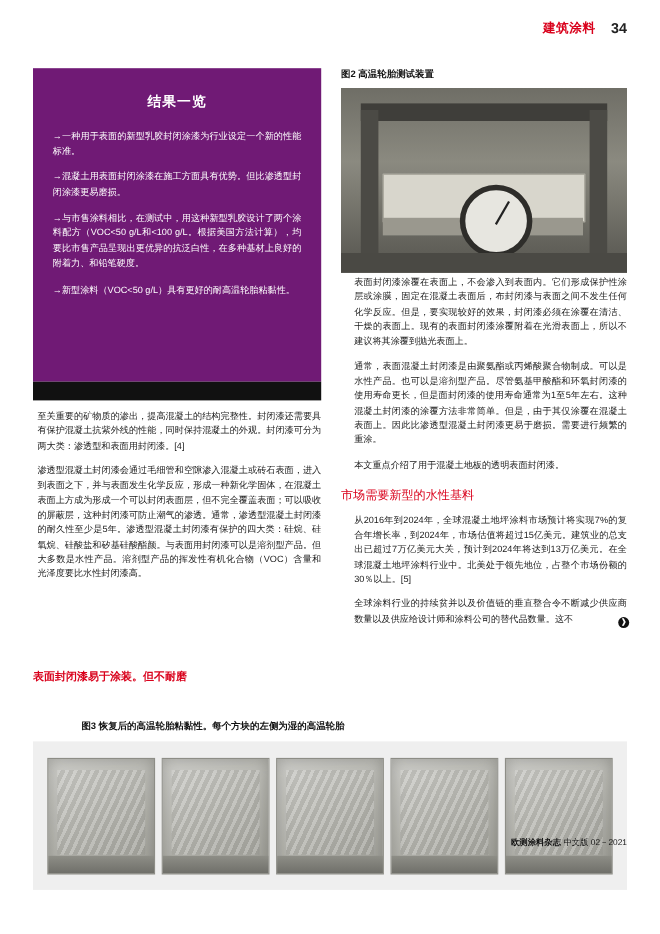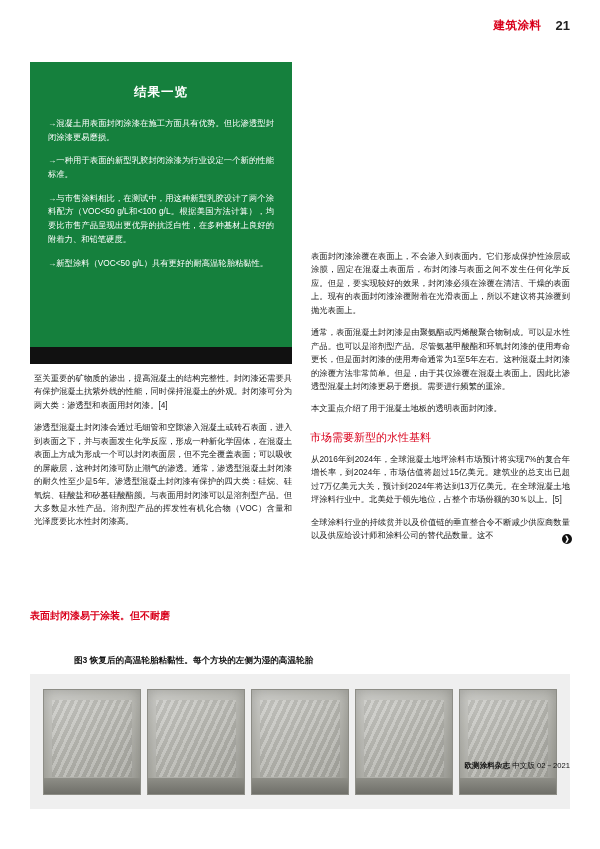--- a/index.html
+++ b/index.html
@@ -21,21 +21,21 @@
   .header .cat{
     color:#d9001b;font-weight:bold;font-size:11.5px;letter-spacing:.5px;
   }
   .header .pageno{
     color:#222;font-weight:bold;font-size:13px;
   }
 
   
   .redbox{
     position:absolute;left:30px;top:62px;width:262px;height:285px;
-    background:#15803d;color:#ffffff;
+    background:#701a75;color:#ffffff;
     box-sizing:border-box;
     padding:22px 18px 12px 18px;
   }
   .redbox h2{
     margin:0 0 16px 0;font-size:12.5px;font-weight:bold;text-align:center;
     letter-spacing:1px;
   }
   .redbox ul{margin:0;padding:0;list-style:none;}
   .redbox li{
     font-size:8.3px;line-height:1.65;margin-bottom:10px;
@@ -69,21 +69,21 @@
   }
   .fig2 .photo{
     width:260px;height:168px;
     background:#7e7d74;
     position:relative;overflow:hidden;
   }
   .rightcol{
     position:absolute;left:310px;top:250px;width:260px;
   }
   .rightcol p{
-    margin:0 0 9px 1px;font-size:8.3px;line-height:1.62;text-align:justify;
+    margin:0 0 9px 12px;font-size:8.3px;line-height:1.62;text-align:justify;
   }
   .subhead{
     color:#d9001b;font-weight:normal;font-size:11px;margin:14px 0 8px 0;
   }
   .arrowmark{
     position:absolute;right:-2px;bottom:-2px;
     width:10px;height:10px;border-radius:50%;background:#111;color:#fff;
     font-size:7px;line-height:10px;text-align:center;
   }
 
@@ -128,40 +128,53 @@
   .p-gauge:after{content:"";position:absolute;left:50%;top:12%;width:2px;height:42%;background:#222;transform:translateX(-50%) rotate(30deg);transform-origin:bottom center;}
   .p-base{position:absolute;left:0;bottom:0;width:100%;height:18px;background:#4a4944;}
 </style>
 </head>
 <body>
 
 <div class="page">
 
   <div class="header">
     <span class="cat">建筑涂料</span>
-    <span class="pageno">21</span>
+    <span class="pageno">34</span>
   </div>
 
   <div class="redbox">
     <h2>结果一览</h2>
     <ul>
+      <li>→一种用于表面的新型乳胶封闭涂漆为行业设定一个新的性能标准。</li>
       <li>→混凝土用表面封闭涂漆在施工方面具有优势。但比渗透型封闭涂漆更易磨损。</li>
-      <li>→一种用于表面的新型乳胶封闭涂漆为行业设定一个新的性能标准。</li>
       <li>→与市售涂料相比，在测试中，用这种新型乳胶设计了两个涂料配方（VOC&lt;50 g/L和&lt;100 g/L。根据美国方法计算），均要比市售产品呈现出更优异的抗泛白性，在多种基材上良好的附着力、和铅笔硬度。</li>
       <li>→新型涂料（VOC&lt;50 g/L）具有更好的耐高温轮胎粘黏性。</li>
     </ul>
   </div>
   <div class="blackblock"></div>
 
   <div class="leftcol">
     <p>至关重要的矿物质的渗出，提高混凝土的结构完整性。封闭漆还需要具有保护混凝土抗紫外线的性能，同时保持混凝土的外观。封闭漆可分为两大类：渗透型和表面用封闭漆。[4]</p>
     <p>渗透型混凝土封闭漆会通过毛细管和空隙渗入混凝土或砖石表面，进入到表面之下，并与表面发生化学反应，形成一种新化学固体，在混凝土表面上方成为形成一个可以封闭表面层，但不完全覆盖表面；可以吸收的屏蔽层，这种封闭漆可防止潮气的渗透。通常，渗透型混凝土封闭漆的耐久性至少是5年。渗透型混凝土封闭漆有保护的四大类：硅烷、硅氧烷、硅酸盐和矽基硅酸酯颜。与表面用封闭漆可以是溶剂型产品。但大多数是水性产品。溶剂型产品的挥发性有机化合物（VOC）含量和光泽度要比水性封闭漆高。</p>
   </div>
   <div class="pullquote">表面封闭漆易于涂装。但不耐磨</div>
 
+  <div class="fig2">
+    <div class="figcap">图2 高温轮胎测试装置</div>
+    <div class="photo">
+      <div class="p-bg"></div>
+      <div class="p-top"></div>
+      <div class="p-frameL"></div>
+      <div class="p-frameR"></div>
+      <div class="p-slab"></div>
+      <div class="p-slab2"></div>
+      <div class="p-gauge"></div>
+      <div class="p-base"></div>
+    </div>
+  </div>
 
   <div class="rightcol">
     <p>表面封闭漆涂覆在表面上，不会渗入到表面内。它们形成保护性涂层或涂膜，固定在混凝土表面后，布封闭漆与表面之间不发生任何化学反应。但是，要实现较好的效果，封闭漆必须在涂覆在清洁、干燥的表面上。现有的表面封闭漆涂覆附着在光滑表面上，所以不建议将其涂覆到抛光表面上。</p>
     <p>通常，表面混凝土封闭漆是由聚氨酯或丙烯酸聚合物制成。可以是水性产品。也可以是溶剂型产品。尽管氨基甲酸酯和环氧封闭漆的使用寿命更长，但是面封闭漆的使用寿命通常为1至5年左右。这种混凝土封闭漆的涂覆方法非常简单。但是，由于其仅涂覆在混凝土表面上。因此比渗透型混凝土封闭漆更易于磨损。需要进行频繁的重涂。</p>
     <p>本文重点介绍了用于混凝土地板的透明表面封闭漆。</p>
     <div class="subhead">市场需要新型的水性基料</div>
     <p>从2016年到2024年，全球混凝土地坪涂料市场预计将实现7%的复合年增长率，到2024年，市场估值将超过15亿美元。建筑业的总支出已超过7万亿美元大关，预计到2024年将达到13万亿美元。在全球混凝土地坪涂料行业中。北美处于领先地位，占整个市场份额的30％以上。[5]</p>
     <p style="position:relative">
       <span>全球涂料行业的持续贫并以及价值链的垂直整合令不断减少供应商数量以及供应给设计师和涂料公司的替代品数量。这不</span>
       <span class="arrowmark">❱</span>

